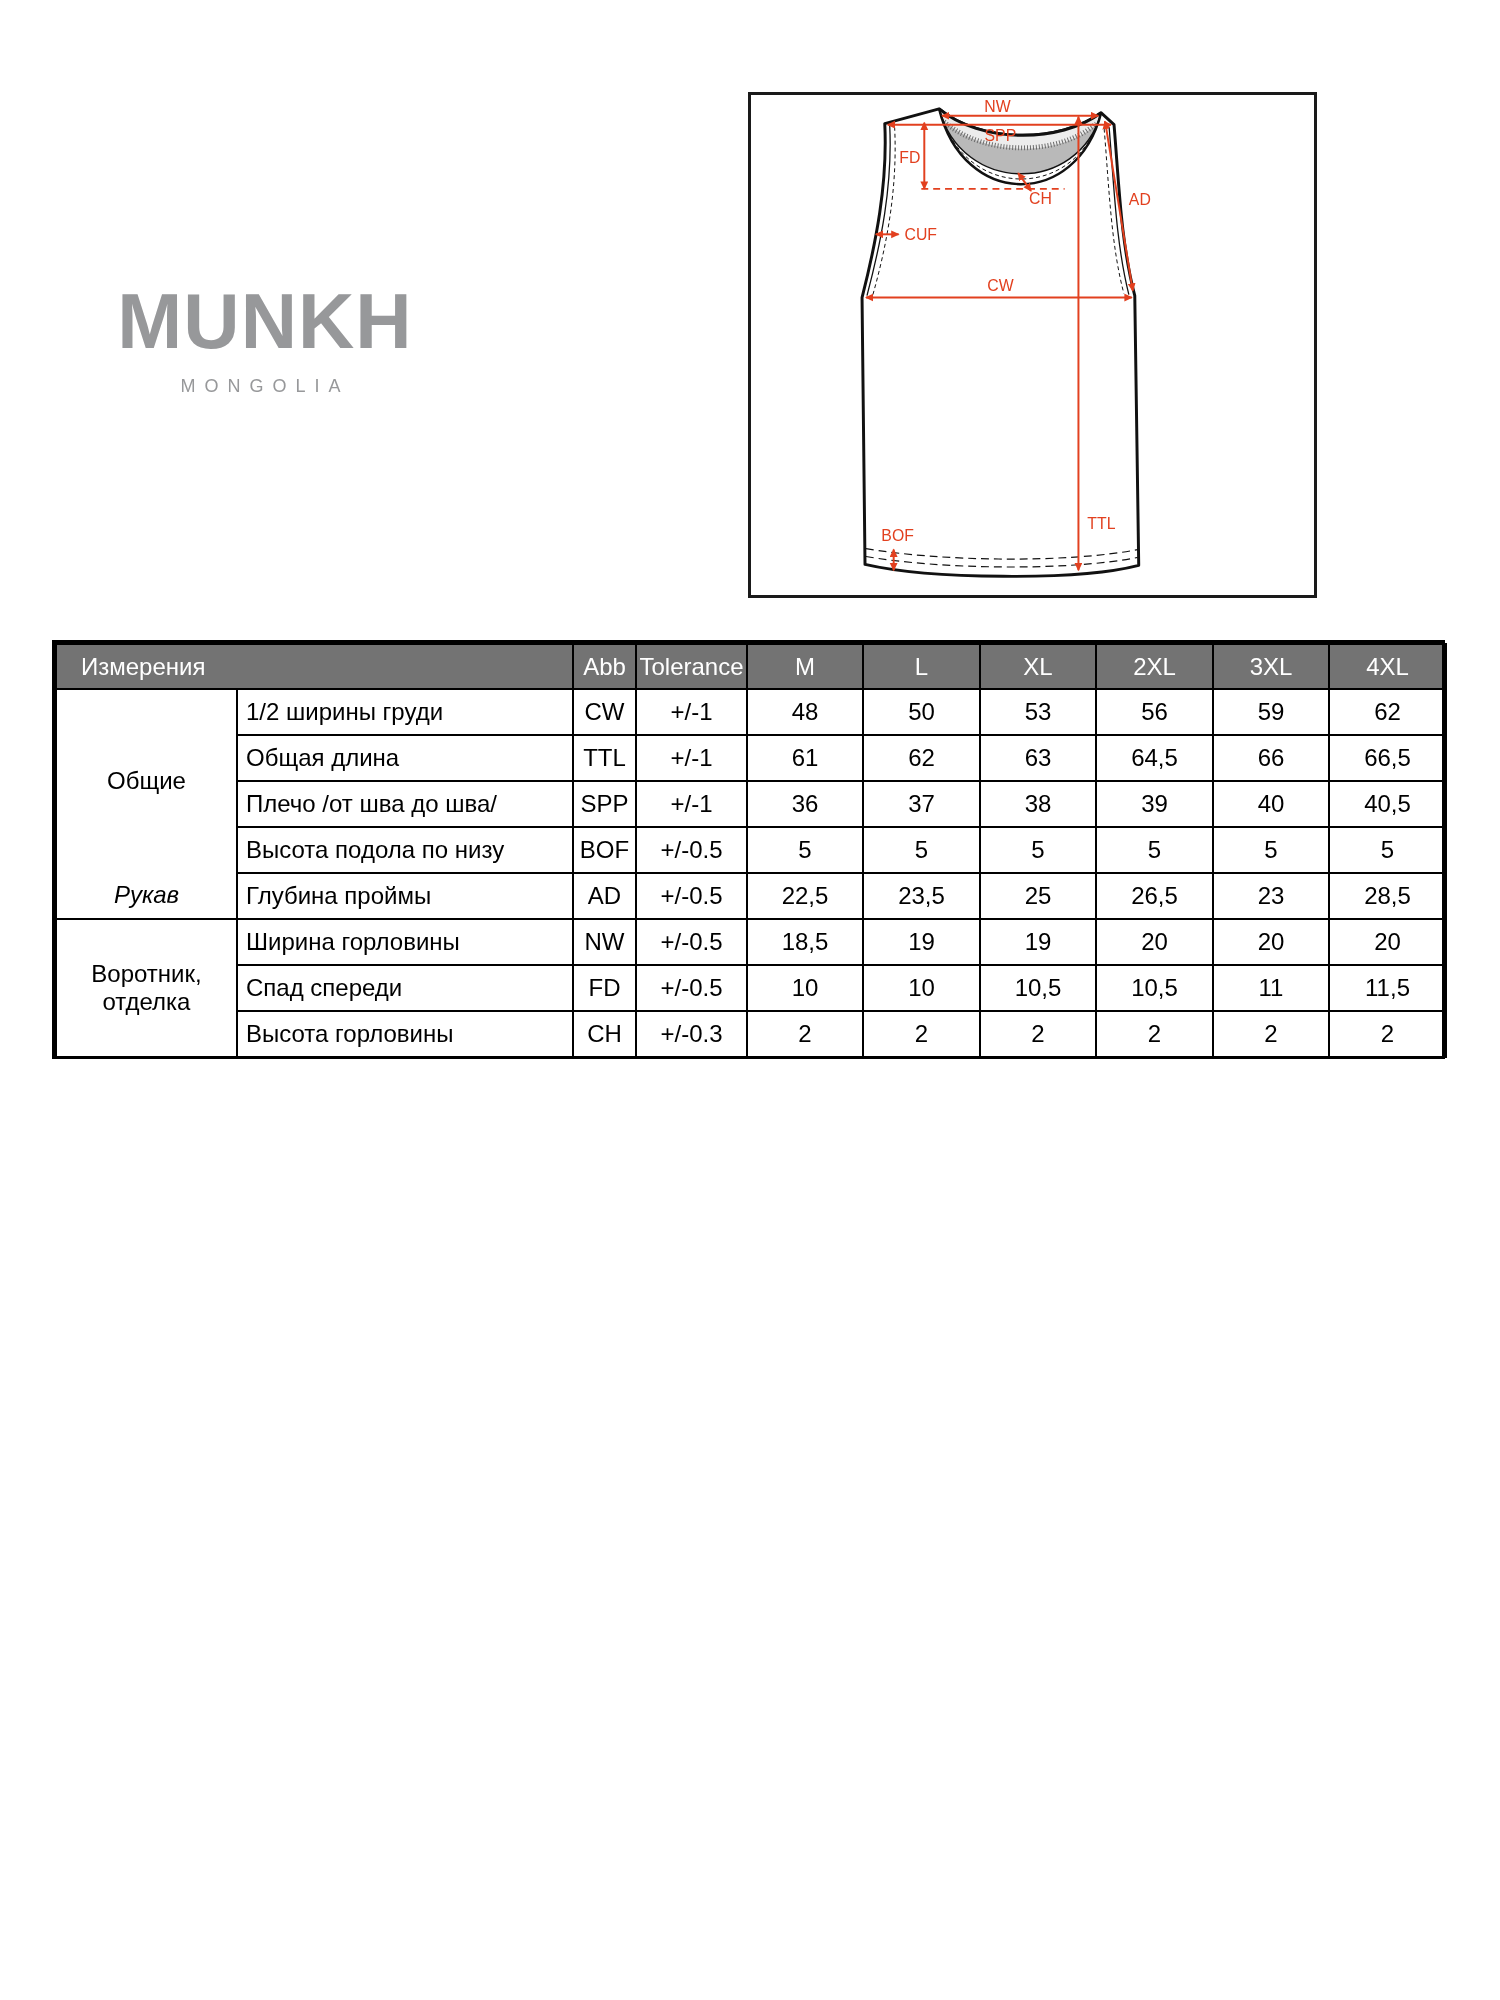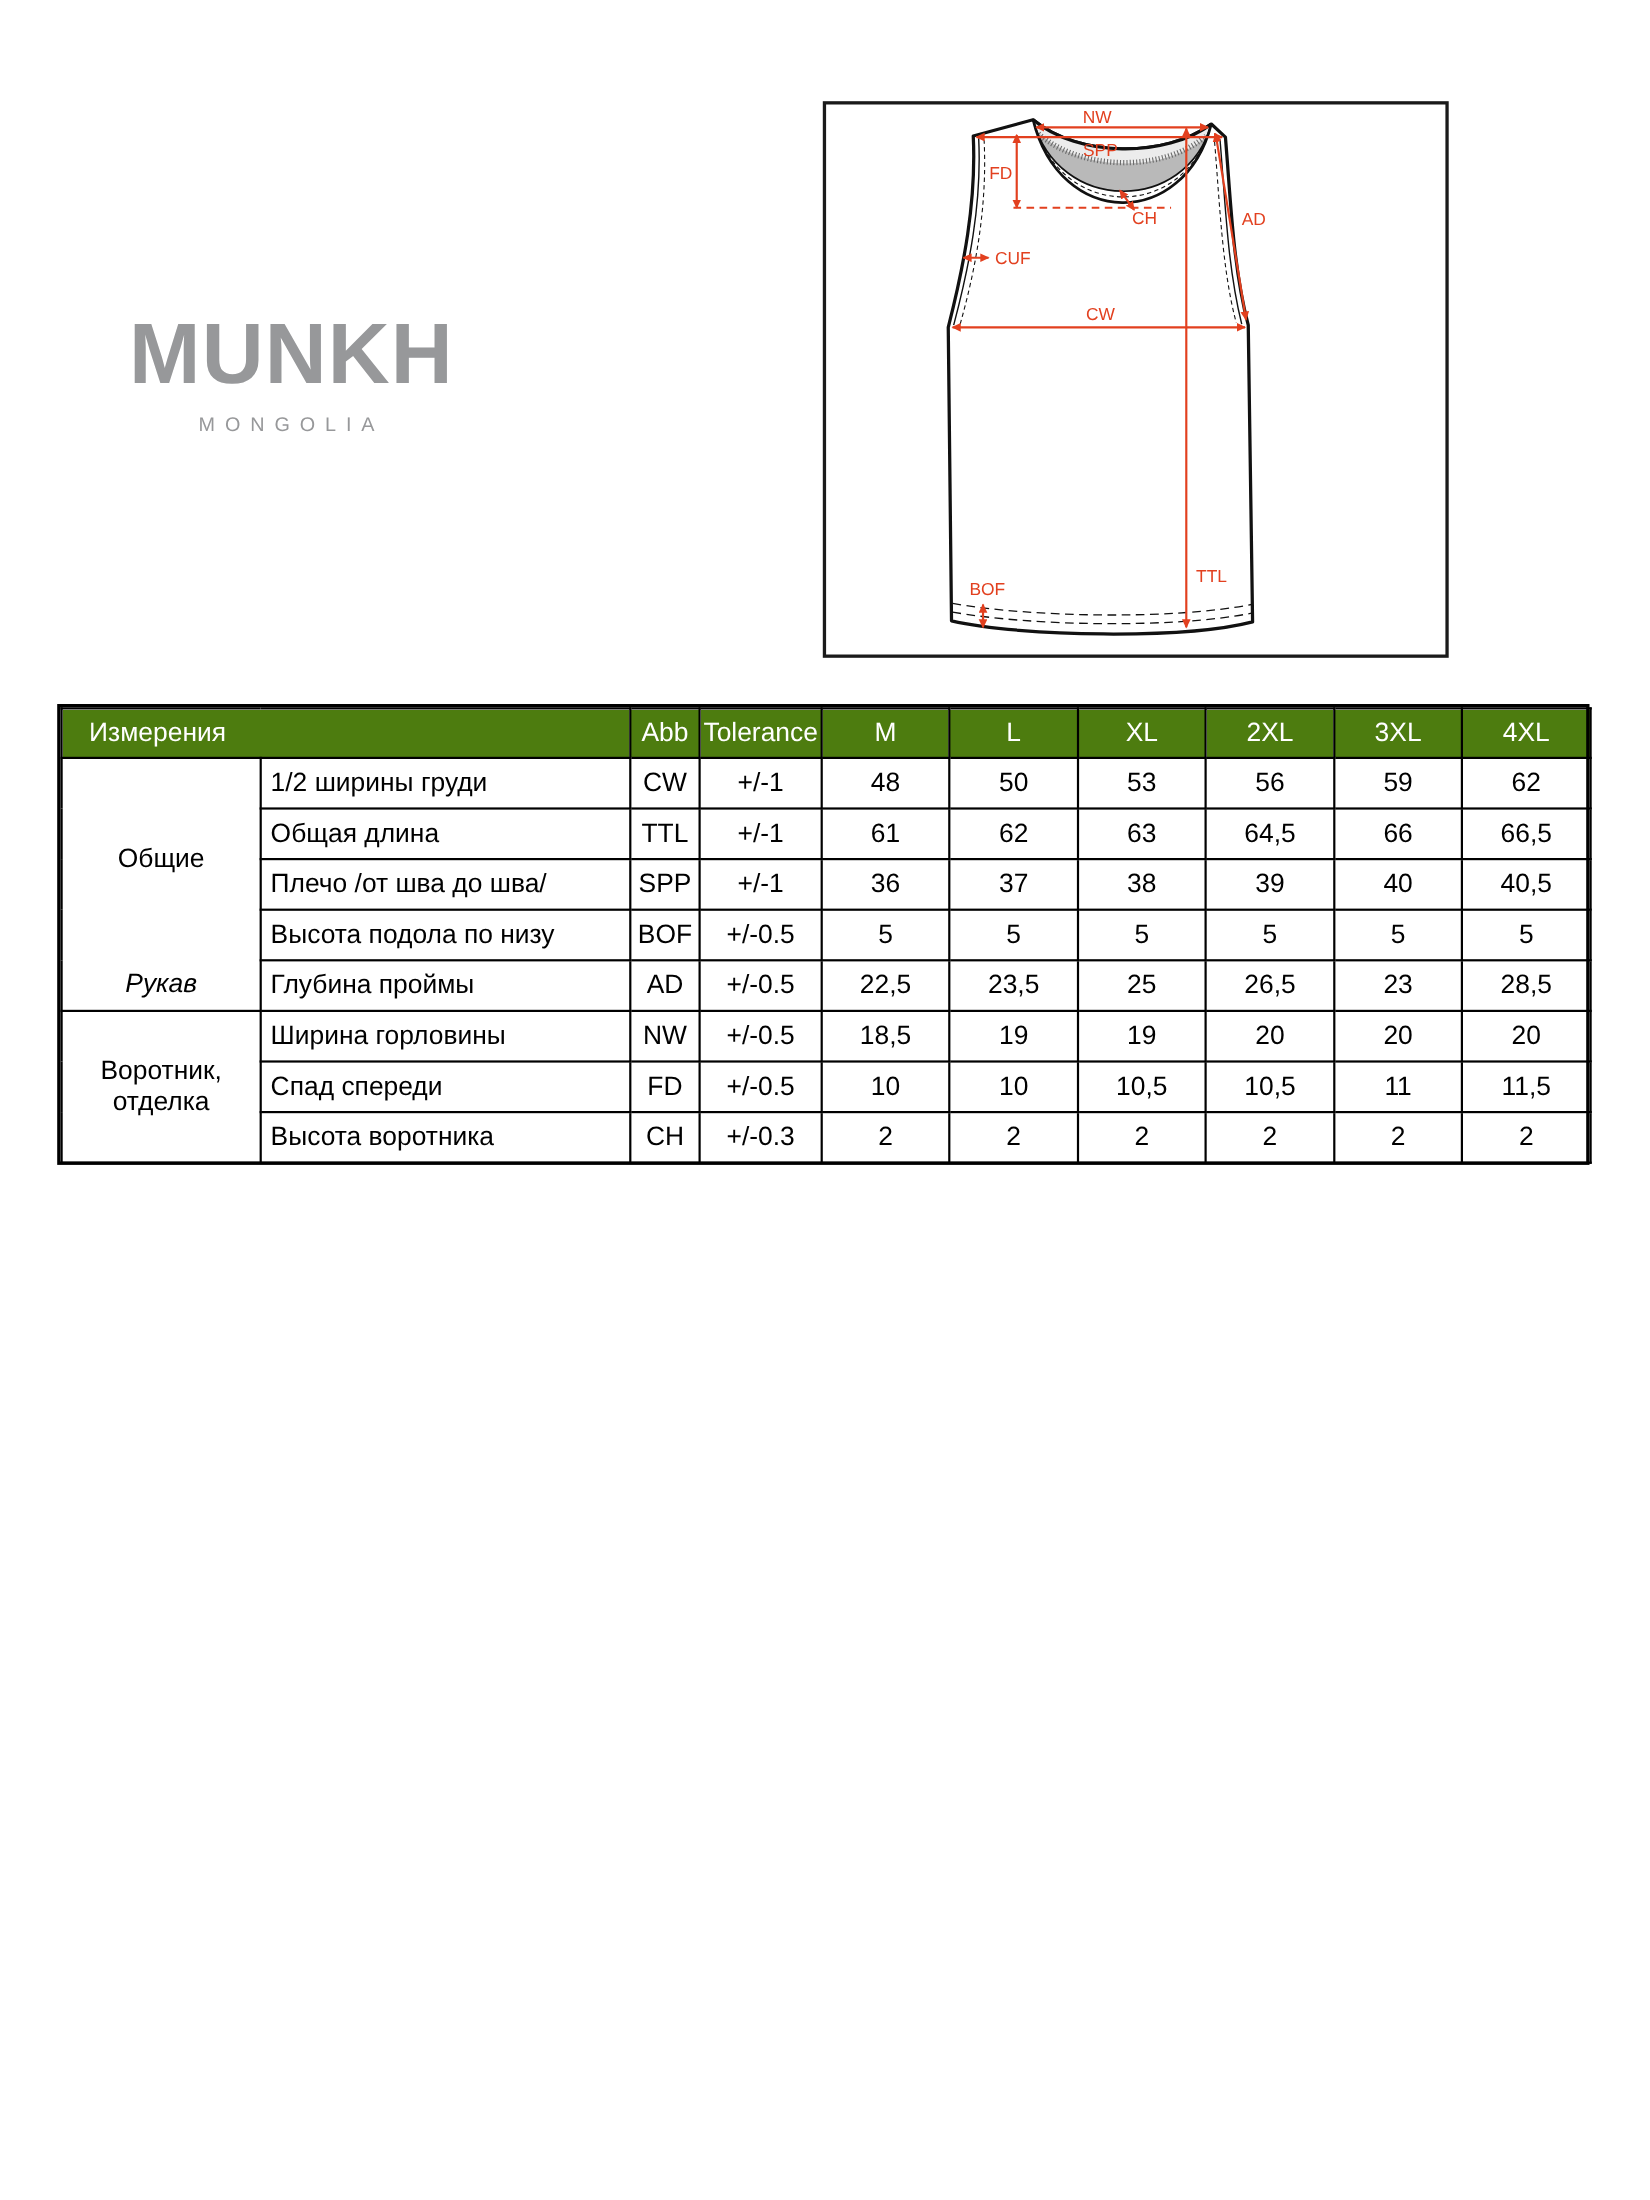--- a/index.html
+++ b/index.html
@@ -24,21 +24,21 @@
   
   .size-table{
     position:absolute;left:55px;top:643px;width:1390px;height:415px;
     border-collapse:collapse;table-layout:fixed;font-size:24px;
   }
   .size-table td,.size-table th{
     border:2px solid #000;padding:0;text-align:center;vertical-align:middle;
     height:44px;overflow:hidden;font-weight:400;
   }
   .size-table tr.head th{
-    background:#4d7c0f;color:#fff;border:2px solid #000;height:43px;font-weight:400;
+    background:#737373;color:#fff;border:2px solid #000;height:43px;font-weight:400;
   }
   .size-table tr.head th.meas{text-align:left;padding-left:24px;}
   .size-table td.name{text-align:left;padding-left:8px;}
   .size-table td.groupcell{position:relative;}
   .size-table td.groupcell .glabel{
     position:absolute;left:0;width:100%;transform:translateY(-50%);
     text-align:center;line-height:1.15;
   }
   .outer-border{
     position:absolute;left:52px;top:640px;width:1393px;height:419px;
@@ -215,21 +215,21 @@
           <td>FD</td>
           <td>+/-0.5</td>
           <td>10</td>
           <td>10</td>
           <td>10,5</td>
           <td>10,5</td>
           <td>11</td>
           <td>11,5</td>
         </tr>
         <tr>
-          <td class="name">Высота воротника</td>
+          <td class="name">Высота горловины</td>
           <td>CH</td>
           <td>+/-0.3</td>
           <td>2</td>
           <td>2</td>
           <td>2</td>
           <td>2</td>
           <td>2</td>
           <td>2</td>
         </tr>
       </tbody>

